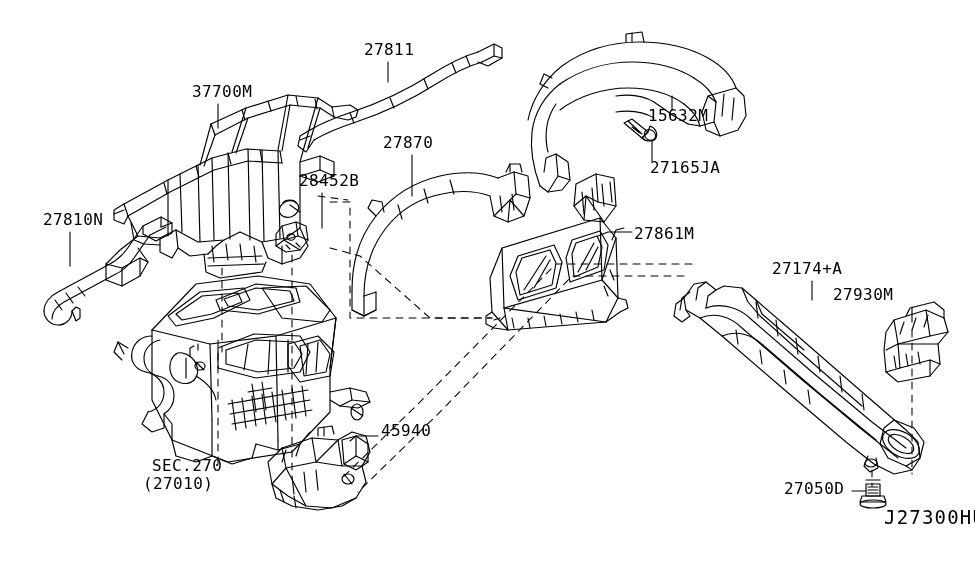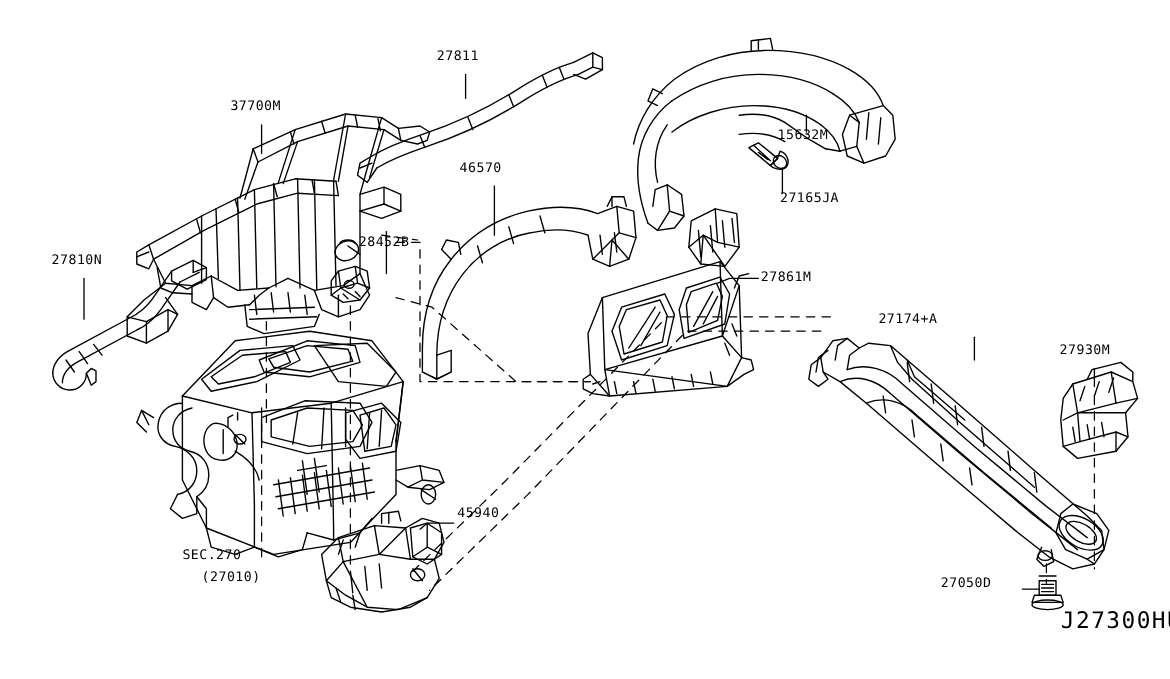--- a/index.html
+++ b/index.html
@@ -19,21 +19,21 @@
   #art-layer {
     position: absolute;
     left: 0; top: 0;
     width: 975px;
     height: 566px;
   }
   #art-layer svg { display: block; }
   .cl {            
     position: absolute;
     font-family: "DejaVu Sans Mono", "Liberation Mono", monospace;
-    font-size: 11px;
+    font-size: 16px;
     letter-spacing: 0.4px;
     color: #000000;
     white-space: pre;
     line-height: 1.25;
   }
   .cl.big {
     font-size: 19px;
     letter-spacing: 1.2px;
   }
   .cl.two-line { text-align: center; }
@@ -417,28 +417,28 @@
         <path d="M872 470 L872 486"></path>
         <path d="M906 466 L912 470"></path>
       </g>
 
     </svg>
   </div>
 
   <div class="cl" style="left:43px;  top:210px;">27810N</div>
   <div class="cl" style="left:192px; top:82px;">37700M</div>
   <div class="cl" style="left:364px; top:40px;">27811</div>
-  <div class="cl" style="left:383px; top:133px;">46570</div>
-  <div class="cl" style="left:299px; top:171px;margin-top:24px;">28452B</div>
+  <div class="cl" style="left:383px; top:133px;">27870</div>
+  <div class="cl" style="left:299px; top:171px;">28452B</div>
   <div class="cl" style="left:648px; top:106px;">15632M</div>
   <div class="cl" style="left:650px; top:158px;">27165JA</div>
   <div class="cl" style="left:634px; top:224px;text-align:right;">27861M</div>
-  <div class="cl" style="left:732px; top:259px;">27174+A</div>
-  <div class="cl" style="left:883px; top:285px;">27930M</div>
+  <div class="cl" style="left:772px; top:259px;">27174+A</div>
+  <div class="cl" style="left:833px; top:285px;">27930M</div>
   <div class="cl" style="left:381px; top:421px;">45940</div>
   <div class="cl" style="left:784px; top:479px;">27050D</div>
 
   <div class="cl two-line" style="left:152px; top:456px;">SEC.270</div>
-  <div class="cl two-line" style="left:168px; top:474px;">(27010)</div>
+  <div class="cl two-line" style="left:143px; top:474px;">(27010)</div>
 
   <div class="cl big" style="left:884px; top:506px;">J27300HU</div>
 
 </div>
 
 </body></html>

